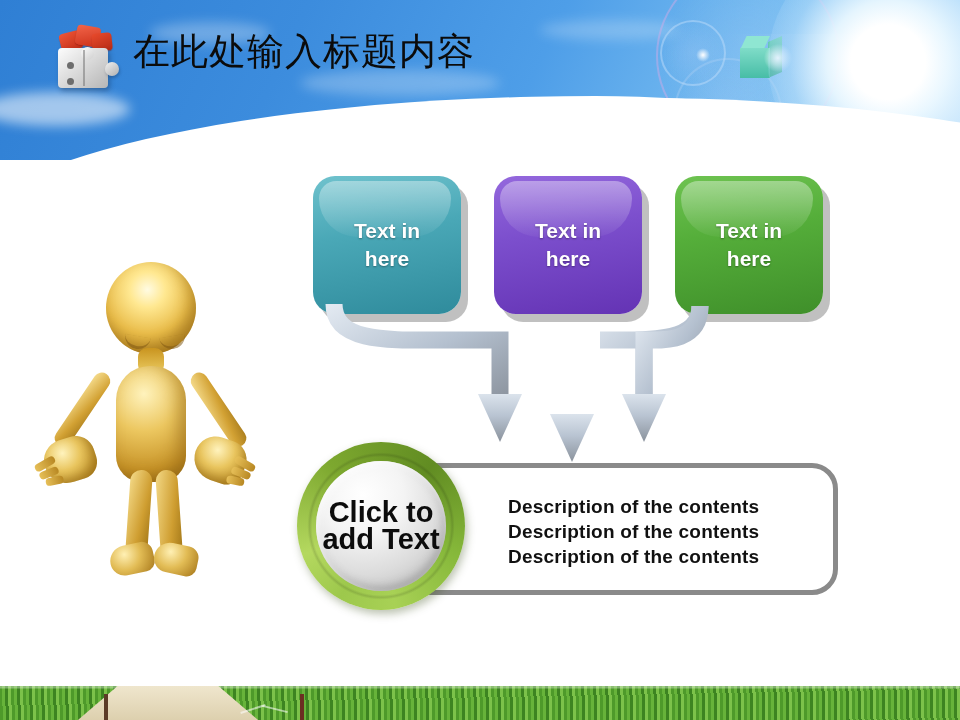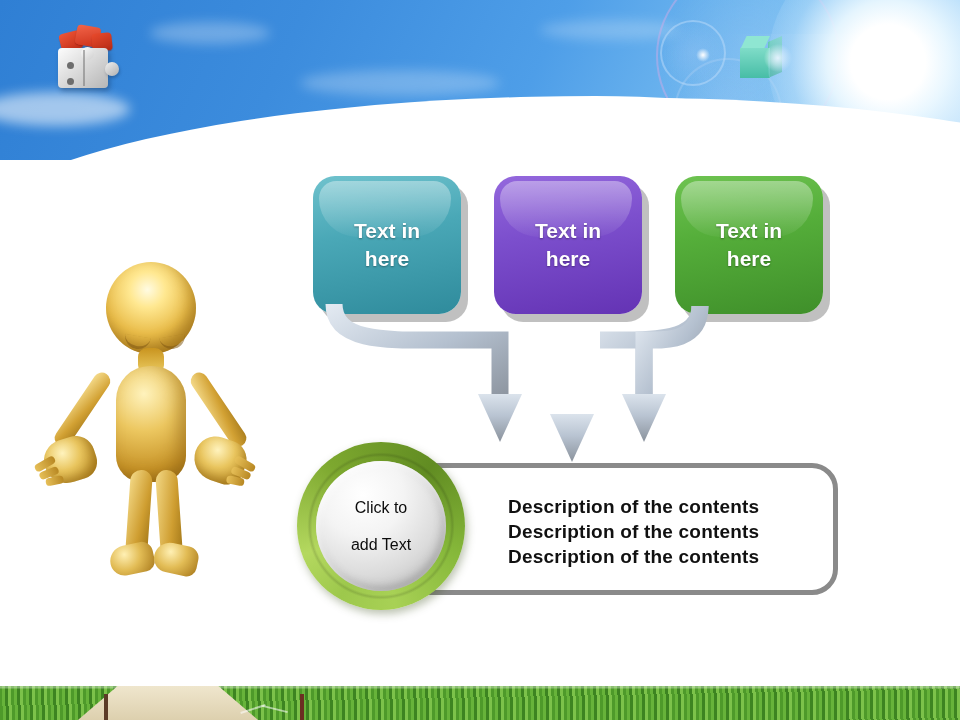--- a/index.html
+++ b/index.html
@@ -172,21 +172,21 @@
       conic-gradient(from 210deg,#9dc84c 0deg,#b4d85f 40deg,#7da82f 110deg,#618c22 190deg,#86b83a 260deg,#a8d155 320deg,#9dc84c 360deg);
     box-shadow:2px 4px 8px rgba(60,80,30,.35);
   }
   .circle-inner{
     position:absolute;left:19px;top:19px;width:130px;height:130px;border-radius:50%;
     background:radial-gradient(circle at 36% 26%,#ffffff 0%,#f4f4f4 32%,#dcdcdc 62%,#bfbfbf 88%,#ababab 100%);
     box-shadow:inset 2px 3px 7px rgba(255,255,255,.9),inset -3px -4px 9px rgba(90,90,90,.35);
     display:flex;align-items:center;justify-content:center;
   }
   .circle-label{
-    font-size:16px;font-weight:normal;line-height:37px;color:#0c0c0c;text-align:center;
+    font-size:29px;font-weight:bold;line-height:27px;color:#0c0c0c;text-align:center;
   }
 
   
   .grass{
     position:absolute;left:0;bottom:0;width:960px;height:34px;
     background:
       linear-gradient(180deg,rgba(255,255,255,.35) 0 2px,rgba(255,255,255,0) 3px),
       repeating-linear-gradient(88deg,#4e9a2a 0 3px,#67b33a 3px 6px,#3d8421 6px 9px,#7cc24a 9px 12px),
       linear-gradient(180deg,#6fb93c,#3f8520);
   }
@@ -238,20 +238,21 @@
         <i></i>
         <i></i>
         <i></i>
       </div>
     <div class="pz-body"></div>
     <div class="pz-knob"></div>
     <div class="pz-seam"></div>
     <div class="pz-dot d1"></div>
     <div class="pz-dot d2"></div>
   </div>
+  <div class="slide-title">在此处输入标题内容</div>
 
   <div class="figure">
     <div class="fg fg-head"></div>
     <div class="fg-brow l"></div>
     <div class="fg-brow r"></div>
     <div class="fg fg-neck"></div>
     <div class="fg fg-arm l"></div>
     <div class="fg fg-arm r"></div>
     <div class="fg fg-torso"></div>
     <div class="fg fg-hand l">

